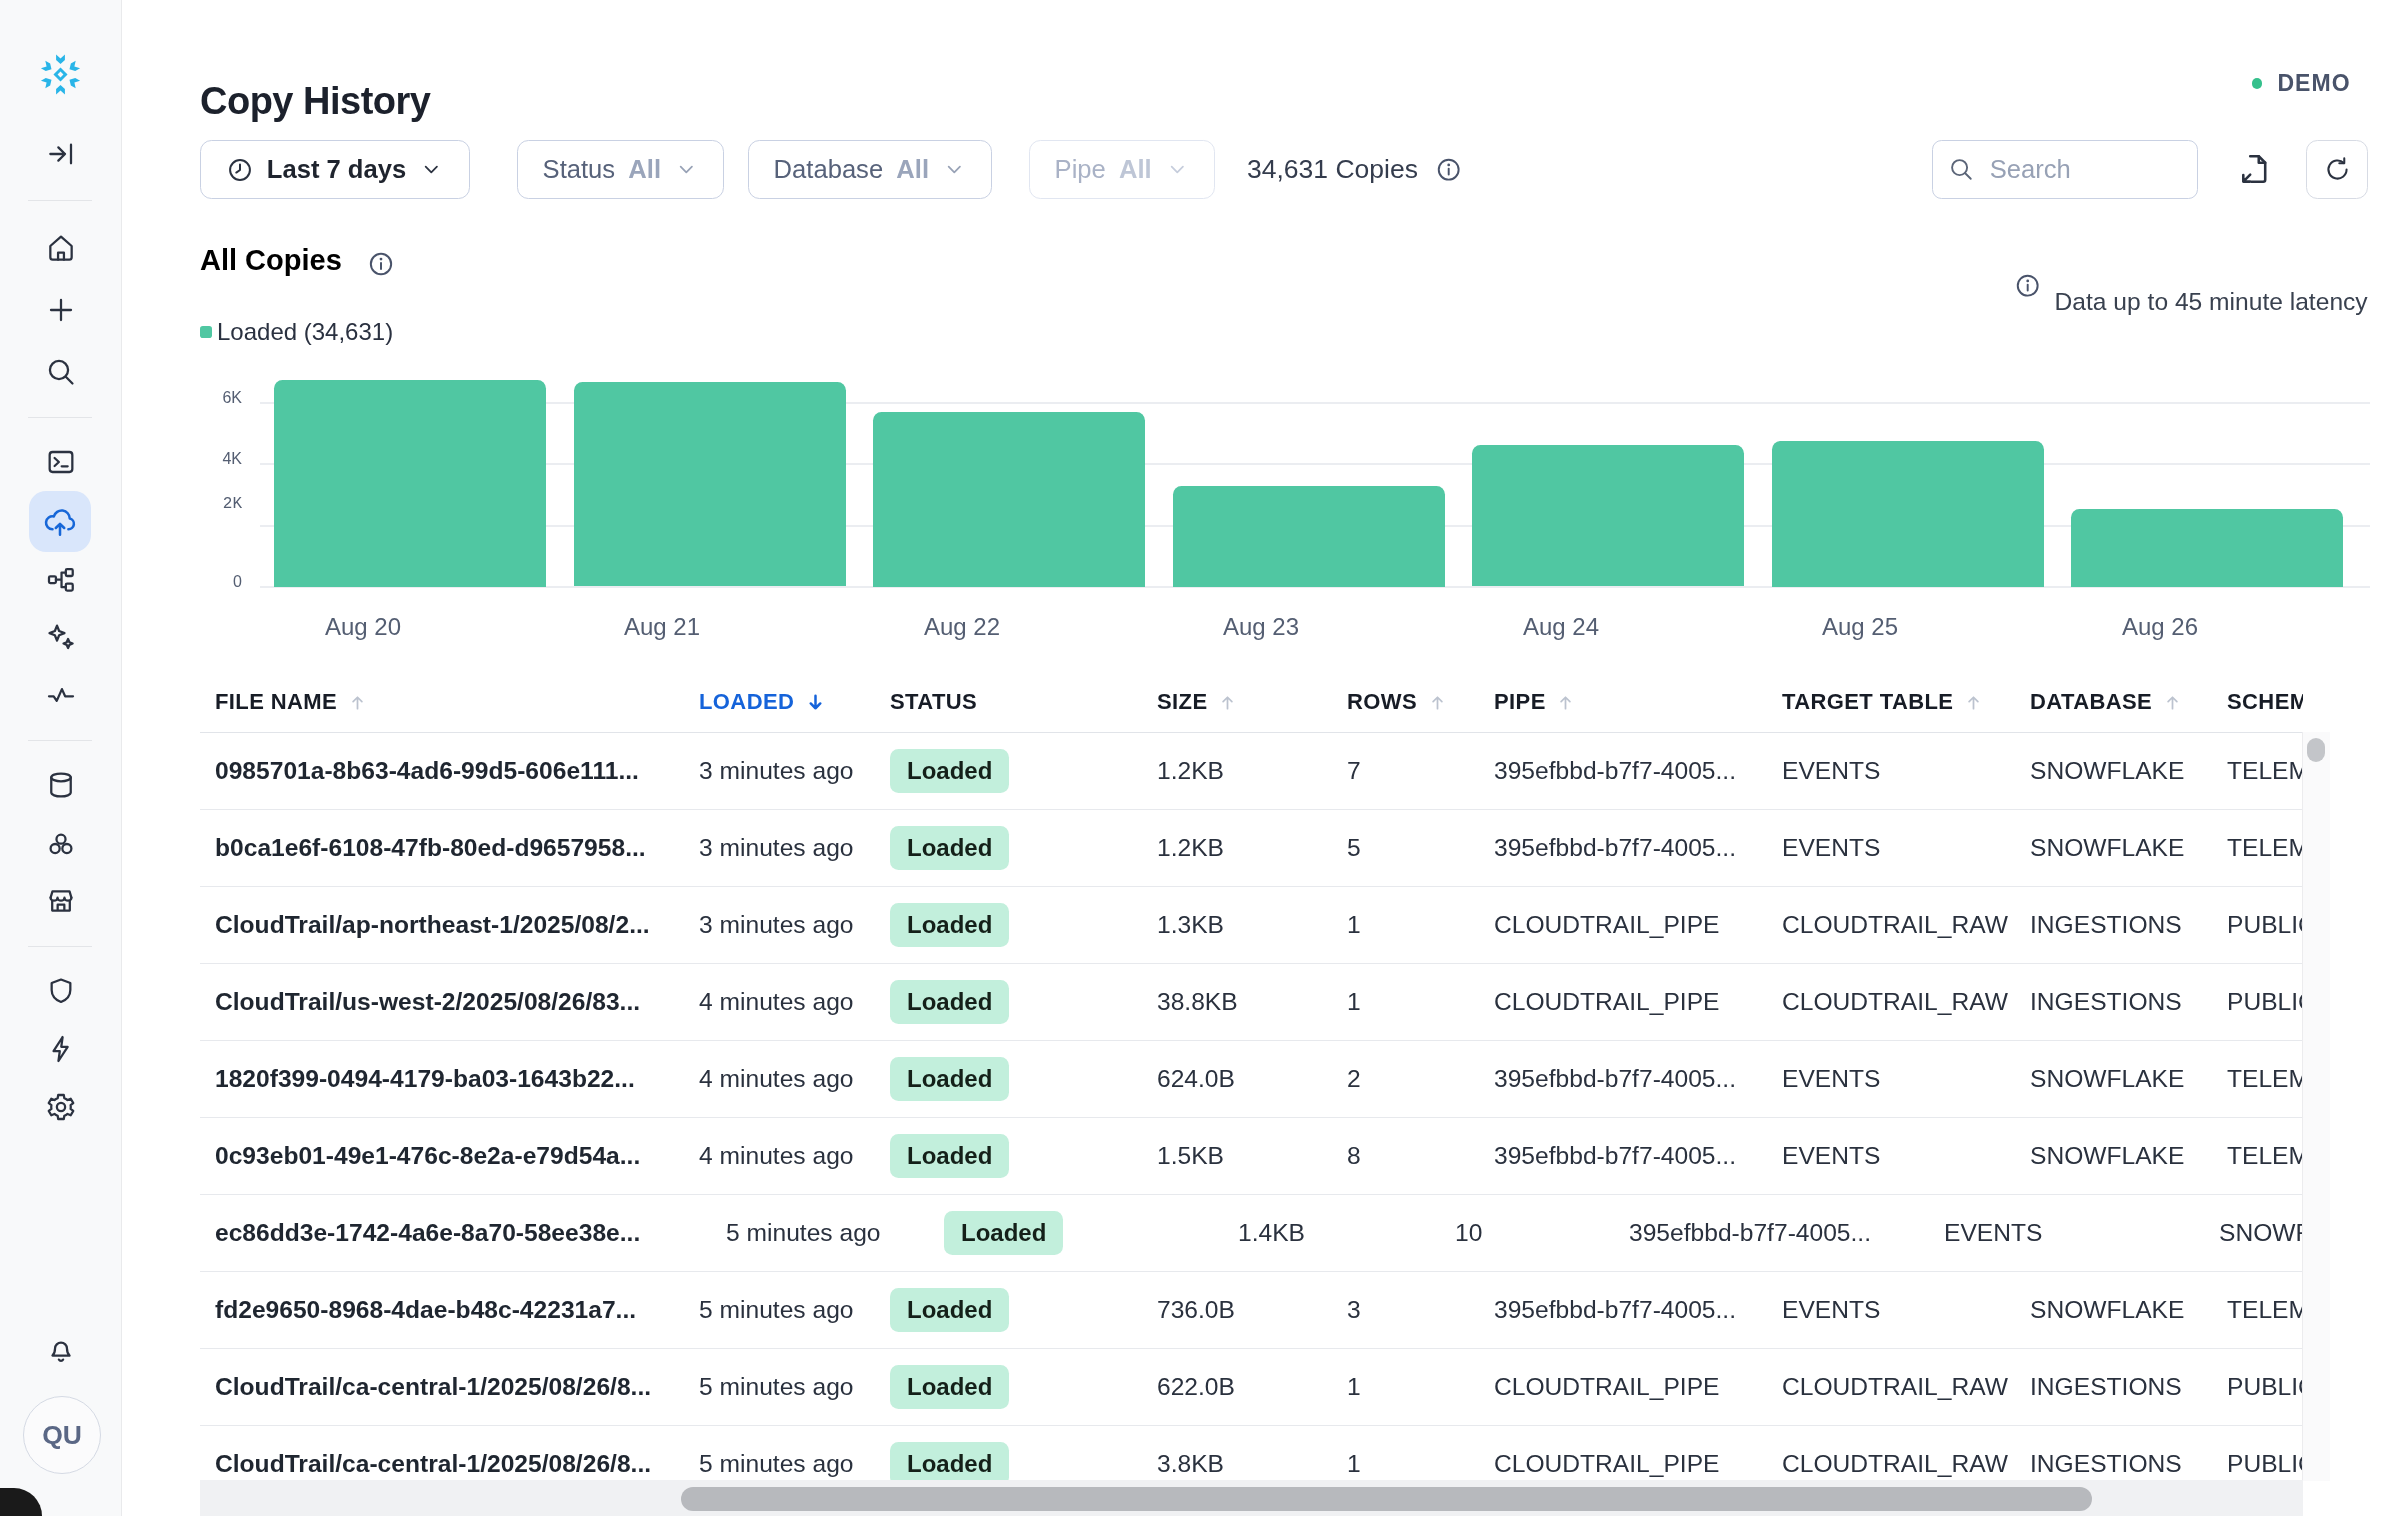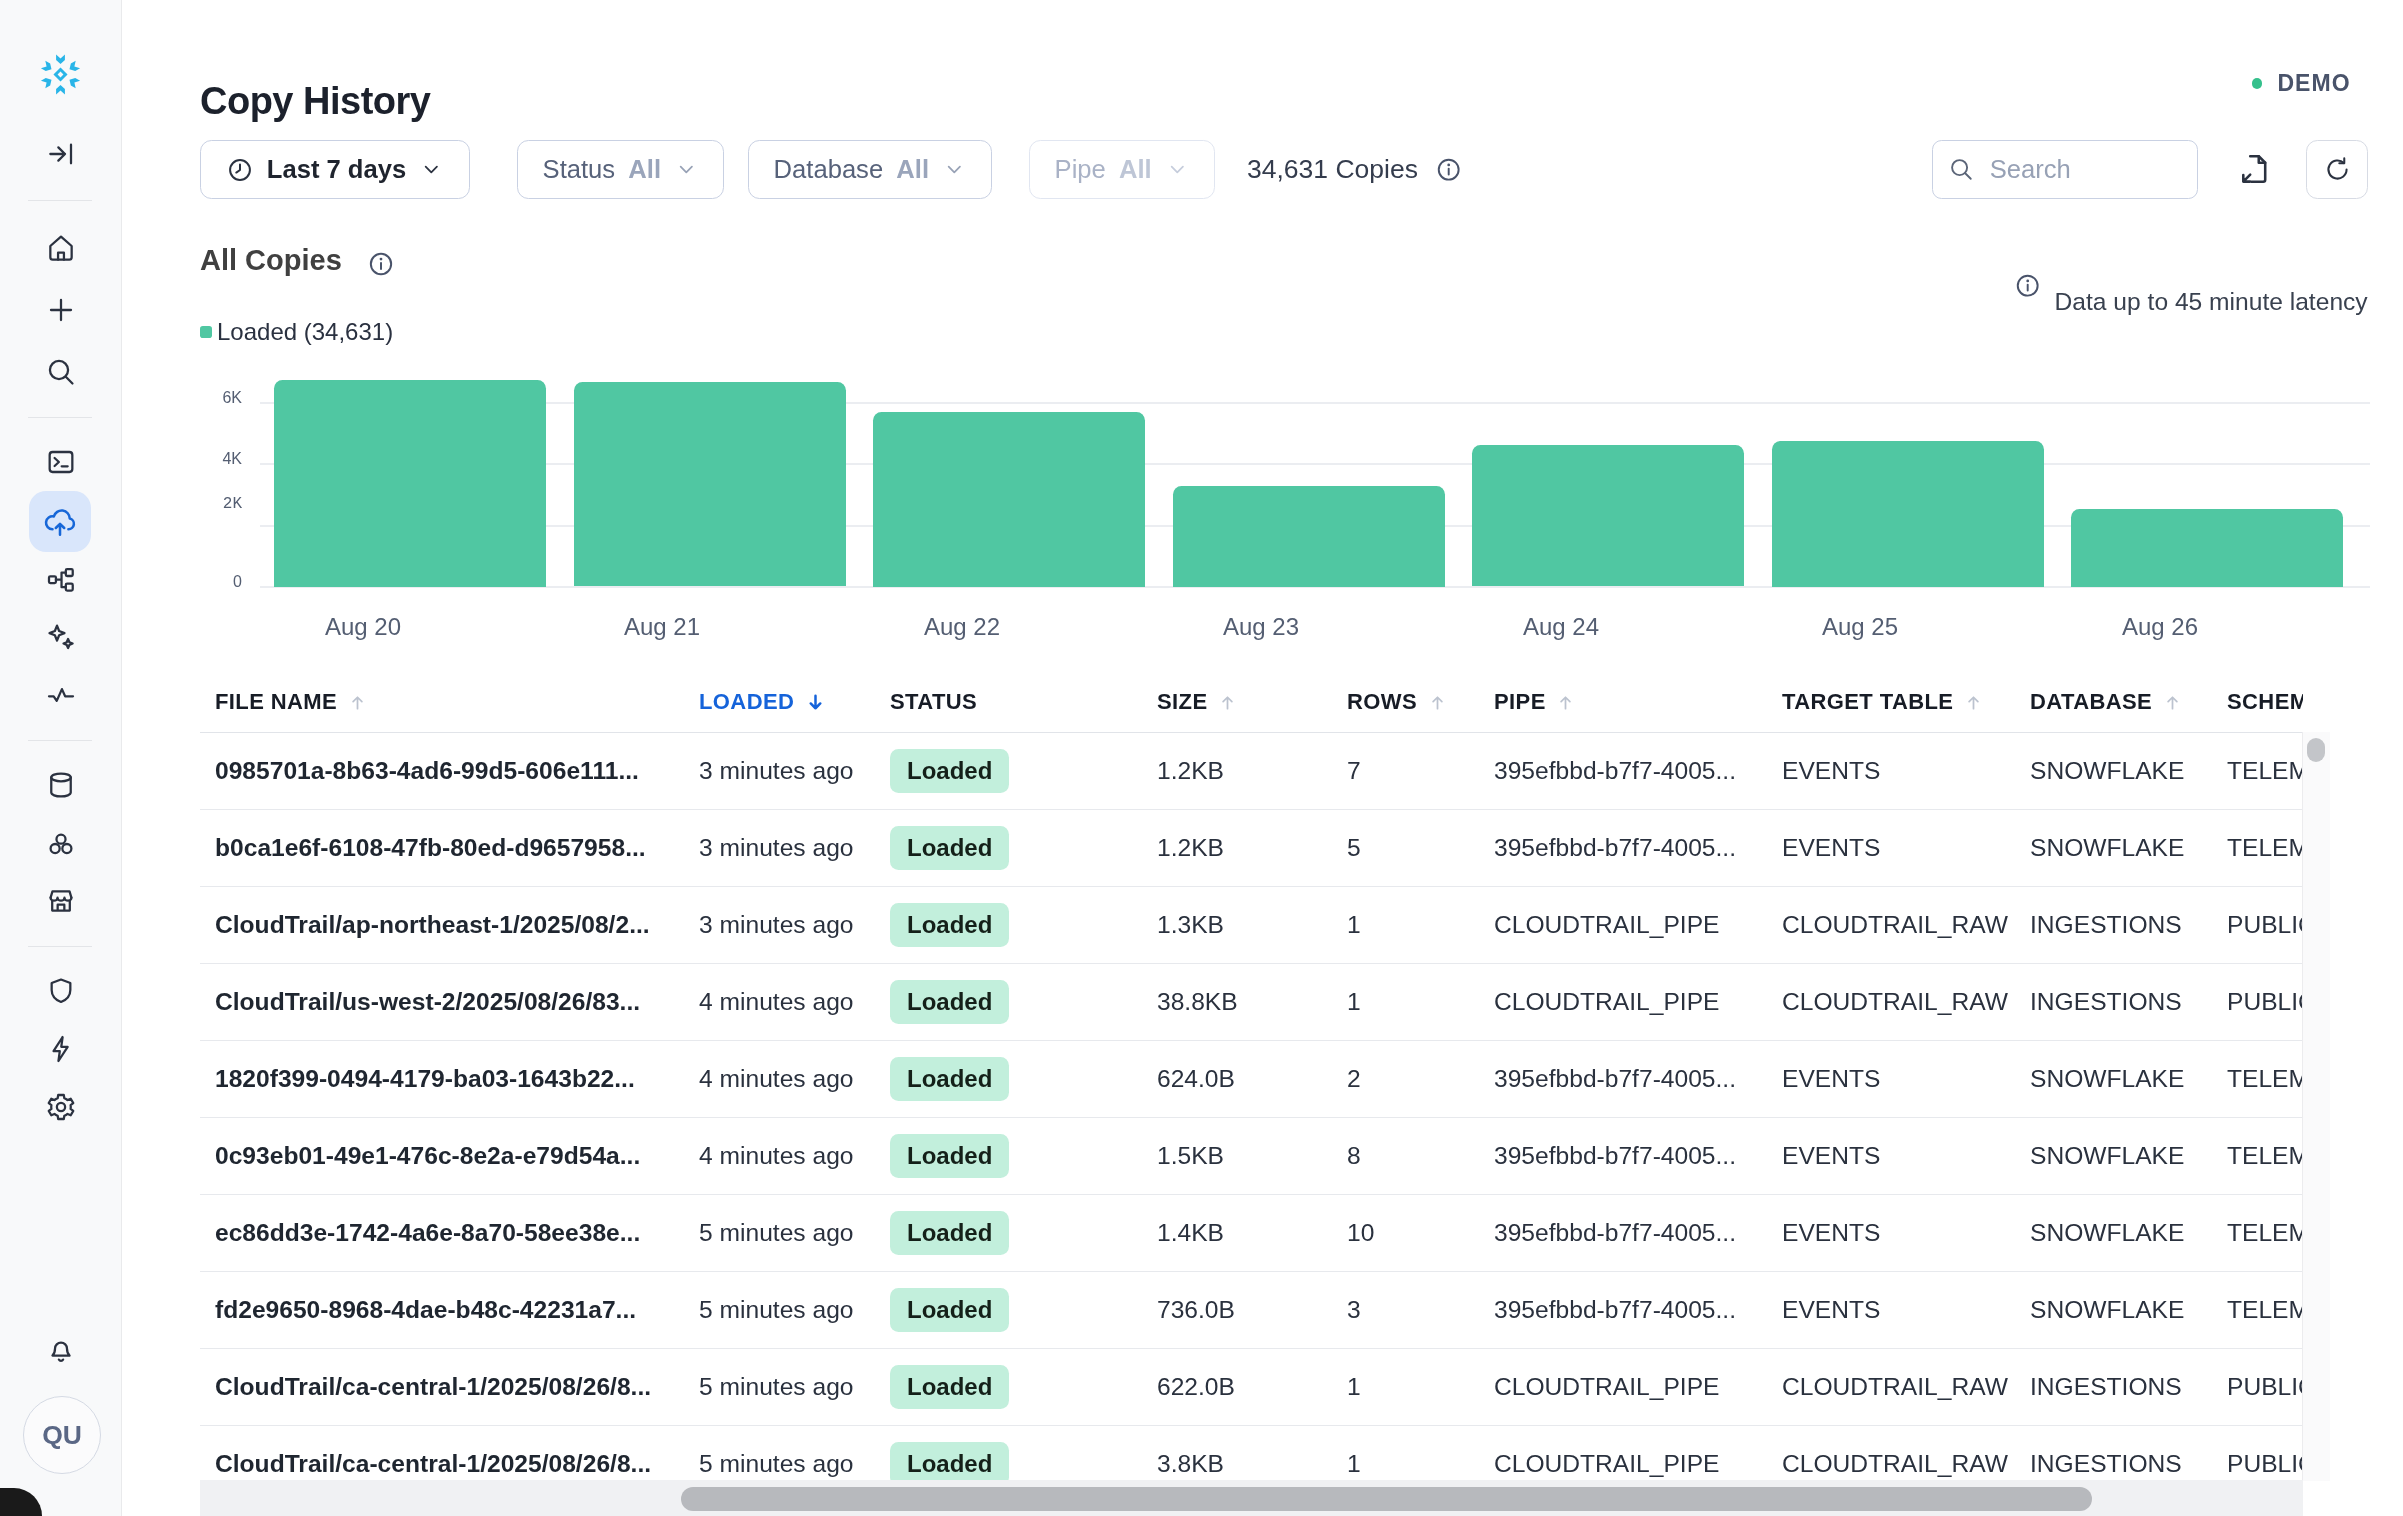--- a/index.html
+++ b/index.html
@@ -38,21 +38,21 @@
 
   .searchbox{position:absolute;left:1932px;top:140px;width:266px;height:59px;border:1.9px solid #C9D1E3;border-radius:9.5px;
              box-sizing:border-box;display:flex;align-items:center;gap:13.2px;padding:0 15px;background:#fff;}
   .searchbox input{border:none;outline:none;font-size:25.6px;color:#2A313E;width:180px;font-family:inherit;background:transparent;}
   .searchbox input::placeholder{color:#97A1B5;}
   .tool-icon{position:absolute;top:151px;cursor:pointer;}
   .refresh-btn{position:absolute;left:2306px;top:140px;width:62px;height:59px;border:1.9px solid #D7DBE4;border-radius:11.4px;
                box-sizing:border-box;display:flex;align-items:center;justify-content:center;cursor:pointer;background:#fff;}
 
   
-  .section-title{position:absolute;left:200px;top:244px;font-size:29px;font-weight:700;color:#404040;text-align:center;}
+  .section-title{position:absolute;left:200px;top:244px;font-size:29px;font-weight:700;color:#000000;text-align:center;}
   .sec-info{position:absolute;left:367px;top:250px;cursor:pointer;}
   .latency{position:absolute;top:256px;left:2014px;display:flex;align-items:center;gap:13.2px;}
   .latency .txt{font-size:24.6px;color:#39414F;margin-top:32px;}
   .legend{position:absolute;left:200px;top:318px;display:flex;align-items:center;cursor:pointer;}
   .legend-swatch{width:12.3px;height:12.3px;border-radius:2.8px;margin-right:4.7px;}
   .legend .txt{font-size:24px;color:#2A3140;}
 
   
   .chart-layer{position:absolute;left:0;top:0;width:2404px;height:662px;}
   .gridline{position:absolute;left:260px;width:2110px;height:1.9px;background:#EBEDF1;}
@@ -426,21 +426,21 @@
           <div class="td fname" style="padding-left: 15px;">0c93eb01-49e1-476c-8e2a-e79d54a...</div>
           <div class="td">4 minutes ago</div>
           <div class="td"><span class="badge">Loaded</span></div>
           <div class="td">1.5KB</div>
           <div class="td">8</div>
           <div class="td">395efbbd-b7f7-4005...</div>
           <div class="td">EVENTS</div>
           <div class="td">SNOWFLAKE</div>
           <div class="td">TELEMETR</div>
         </div>
-        <div class="trow" style="grid-template-columns: 499px 191px 267px 190px 147px 288px 248px 197px 208px;">
+        <div class="trow" style="grid-template-columns: 499px 191px 267px 190px 147px 288px 248px 197px 208px; gap: 27px;">
           <div class="td fname" style="padding-left: 15px;">ec86dd3e-1742-4a6e-8a70-58ee38e...</div>
           <div class="td">5 minutes ago</div>
           <div class="td"><span class="badge">Loaded</span></div>
           <div class="td">1.4KB</div>
           <div class="td">10</div>
           <div class="td">395efbbd-b7f7-4005...</div>
           <div class="td">EVENTS</div>
           <div class="td">SNOWFLAKE</div>
           <div class="td">TELEMETR</div>
         </div>

